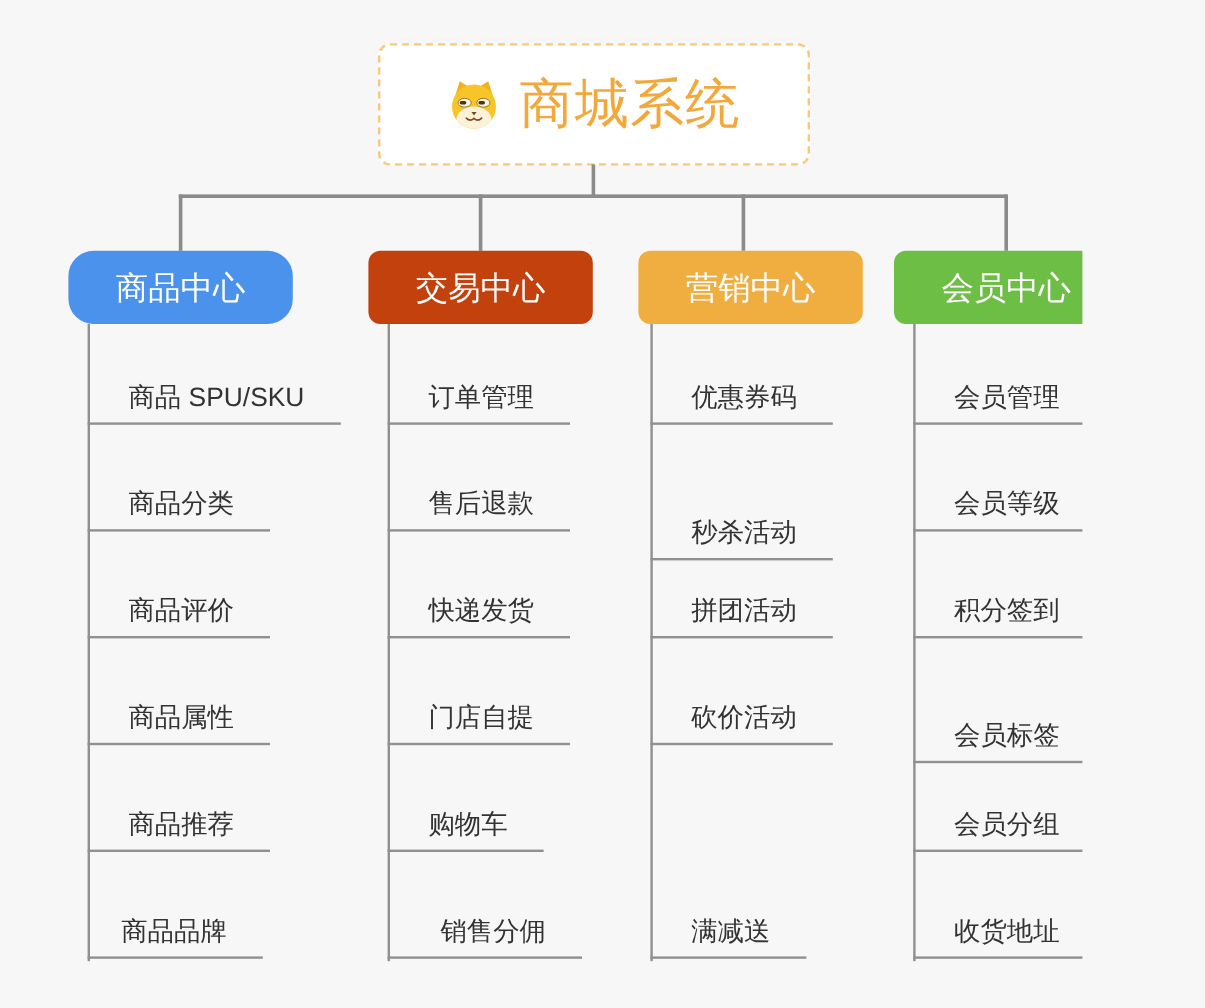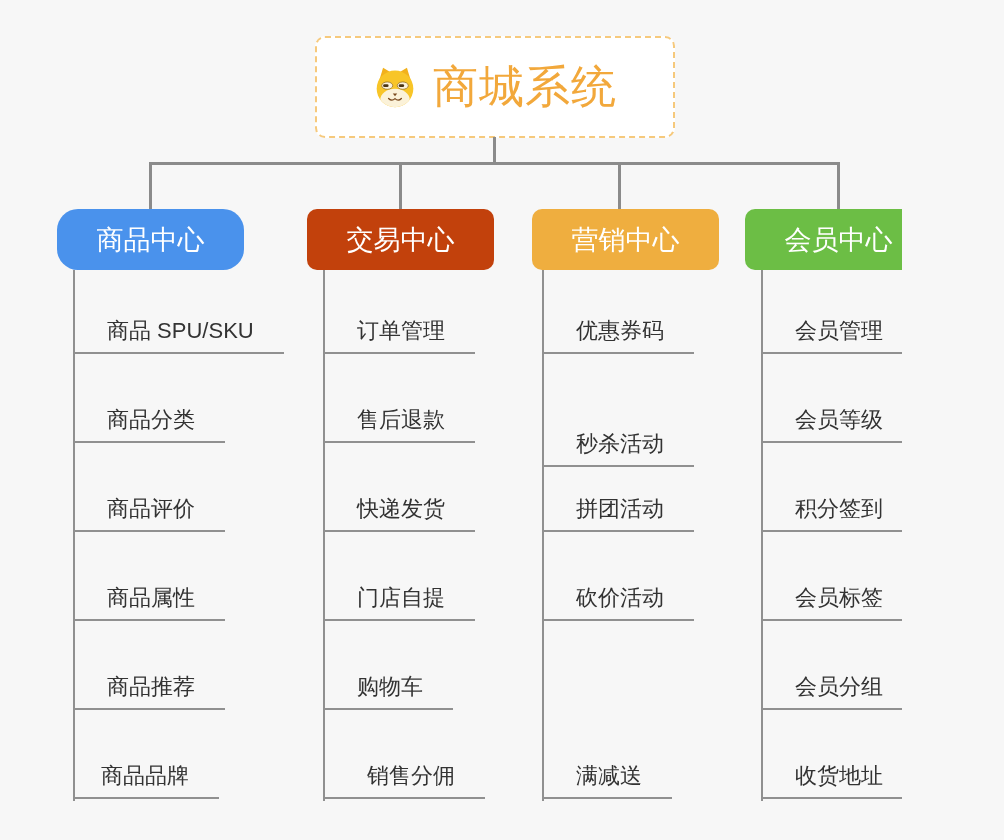--- a/index.html
+++ b/index.html
@@ -159,19 +159,19 @@
         <div class="leaf" style="top: 315px;">砍价活动</div>
         <div class="leaf" style="top: 493px;">满减送</div>
       </div>
       <div class="conn drop" style="left: 837px;"></div>
       <div class="branch-box" style="left: 745px; background: rgb(108, 190, 69);">会员中心</div>
       <div class="children" style="left: 761px;">
         <div class="trunk"></div>
         <div class="leaf" style="top: 48px;">会员管理</div>
         <div class="leaf" style="top: 137px;">会员等级</div>
         <div class="leaf" style="top: 226px;">积分签到</div>
-        <div class="leaf" style="top: 315px; text-align: right;">会员标签</div>
+        <div class="leaf" style="top: 330px; text-align: right;">会员标签</div>
         <div class="leaf" style="top: 404px;">会员分组</div>
         <div class="leaf" style="top: 493px;">收货地址</div>
       </div>
     </div>
 
 </div>
 
 </body></html>

